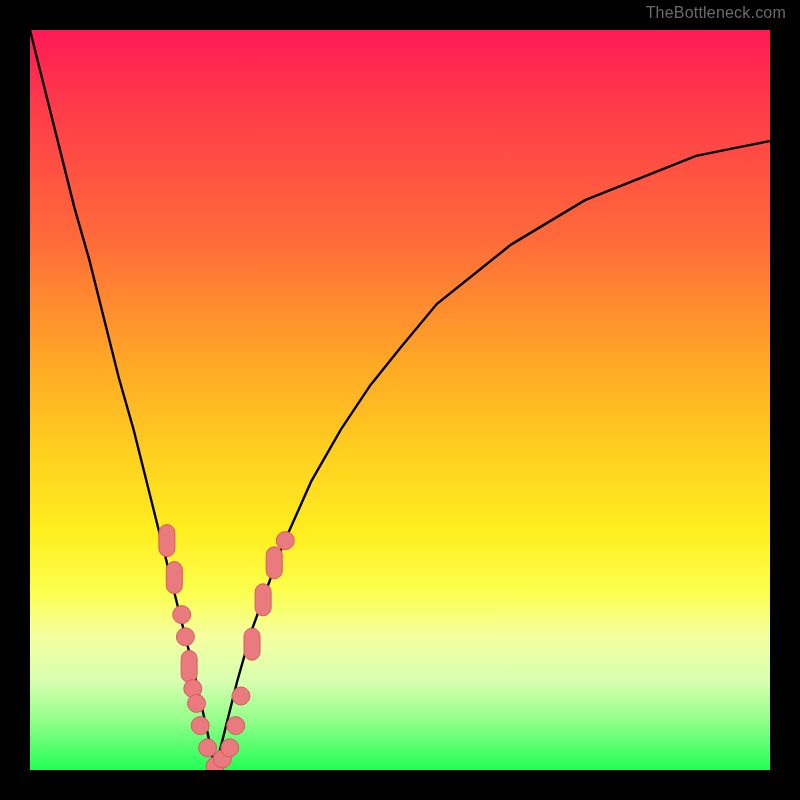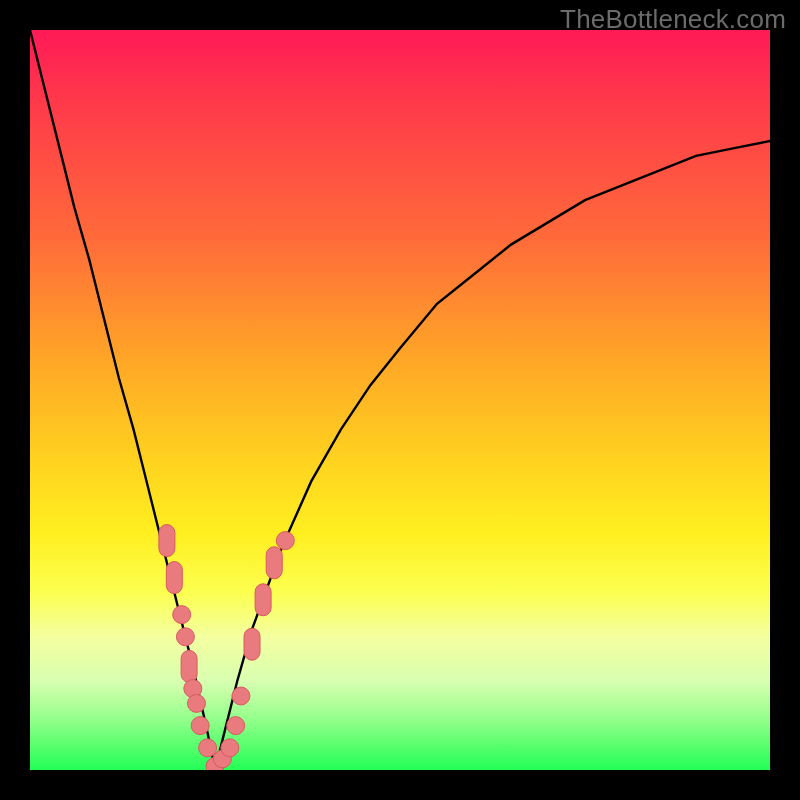--- a/index.html
+++ b/index.html
@@ -39,21 +39,21 @@
       #d8ffb0 88%,
       #96ff8c 93%,
       #22ff55 100%
     );
   }
   .watermark {
     position: absolute;
     top: 4px;
     right: 14px;
     color: #6b6b6b;
-    font-size: 26px;
+    font-size: 16px;
     font-weight: 500;
     letter-spacing: 0.2px;
     user-select: none;
   }
   svg {
     position: absolute;
     left: 0;
     top: 0;
   }
 </style>

